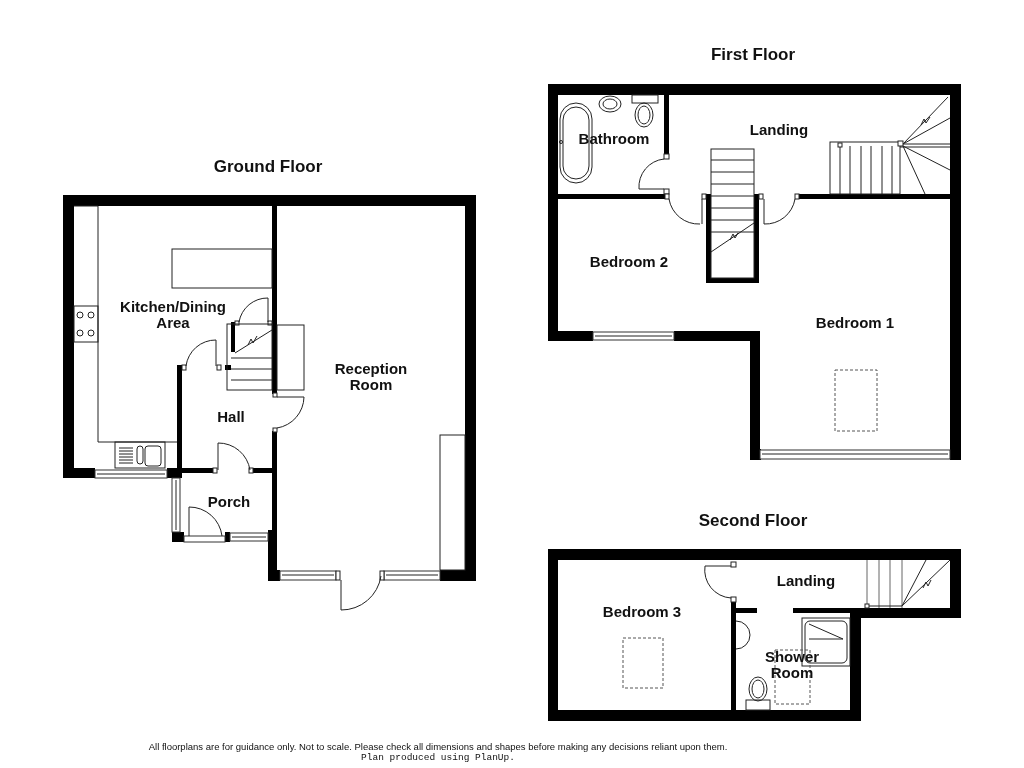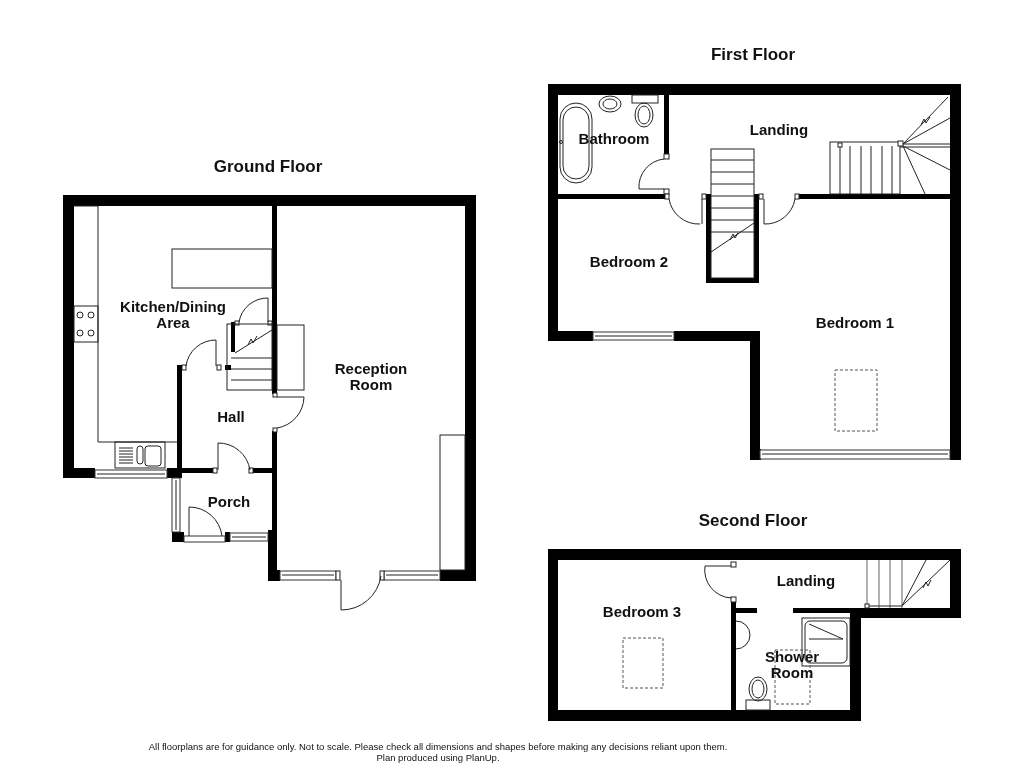--- a/index.html
+++ b/index.html
@@ -311,13 +311,13 @@
     <rect class="dash" x="623" y="638" width="40" height="50"></rect>
 
     <text class="room-label" x="642" y="617" text-anchor="middle">Bedroom 3</text>
     <text class="room-label" x="806" y="586" text-anchor="middle">Landing</text>
     <text class="room-label" x="792" y="662" text-anchor="middle">Shower</text>
     <text class="room-label" x="792" y="678" text-anchor="middle">Room</text>
   </g>
 </svg>
 
 <div class="footer" style="top:741px;">All floorplans are for guidance only. Not to scale. Please check all dimensions and shapes before making any decisions reliant upon them.</div>
-<div class="footer" style="top:752px;">Plan produced using PlanUp.</div>
+<div class="footer" style="top:752px;font-family:Liberation Mono, monospace;">Plan produced using PlanUp.</div>
 
 </body></html>

